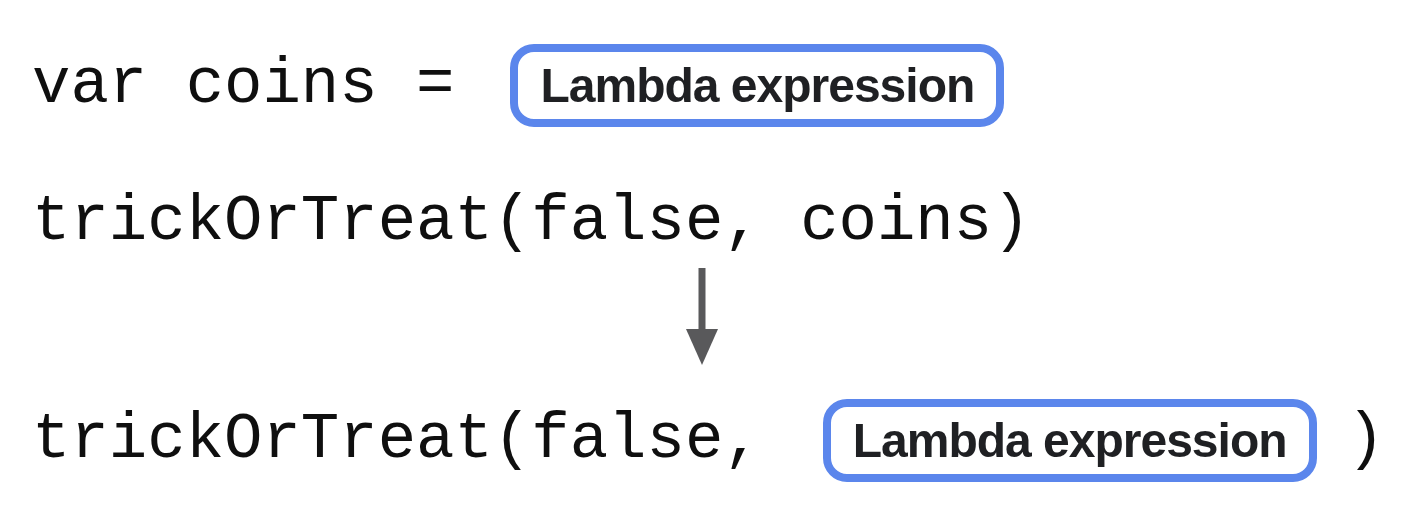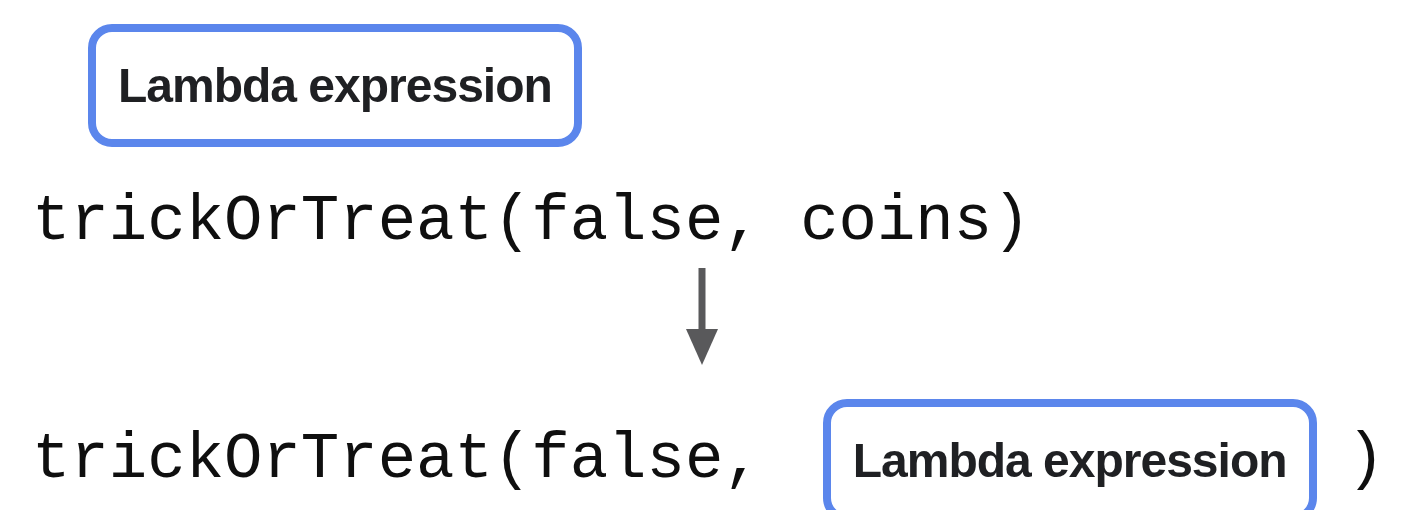--- a/index.html
+++ b/index.html
@@ -18,32 +18,32 @@
   .code-row {
     position: absolute;
     left: 32px;
     height: 96px;
     display: flex;
     align-items: center;
     white-space: pre;
   }
   .row-1 { top: 37px; }
   .row-2 { top: 174px; }
-  .row-3 { top: 412px; justify-content: flex-end; }
+  .row-3 { top: 392px; justify-content: flex-end; }
   .code {
     font-family: "Liberation Mono", monospace;
     font-size: 64px;
     font-weight: 400;
     color: #0f0f0f;
     white-space: pre;
     line-height: 96px;
   }
   .pill {
     box-sizing: border-box;
-    height: 123px;
+    height: 83px;
     display: inline-flex;
     align-items: center;
     justify-content: center;
     border: 8px solid #5b86ec;
     border-radius: 24px;
     padding: 0 22px;
     background: #ffffff;
   }
   .pill-1 { margin-left: 56px; }
   .pill-3 { margin-left: 61px; }
@@ -63,20 +63,21 @@
     width: 48px;
     height: 106px;
   }
 </style>
 </head>
 <body>
 
 <div class="stage">
 
   <div class="code-row row-1">
+    <span class="code">var coins =</span>
     <span class="pill pill-1">
       <span class="pill-label">Lambda expression</span>
     </span>
   </div>
 
   <div class="code-row row-2">
     <span class="code">trickOrTreat(false, coins)</span>
   </div>
 
   <div class="arrow-wrap">

